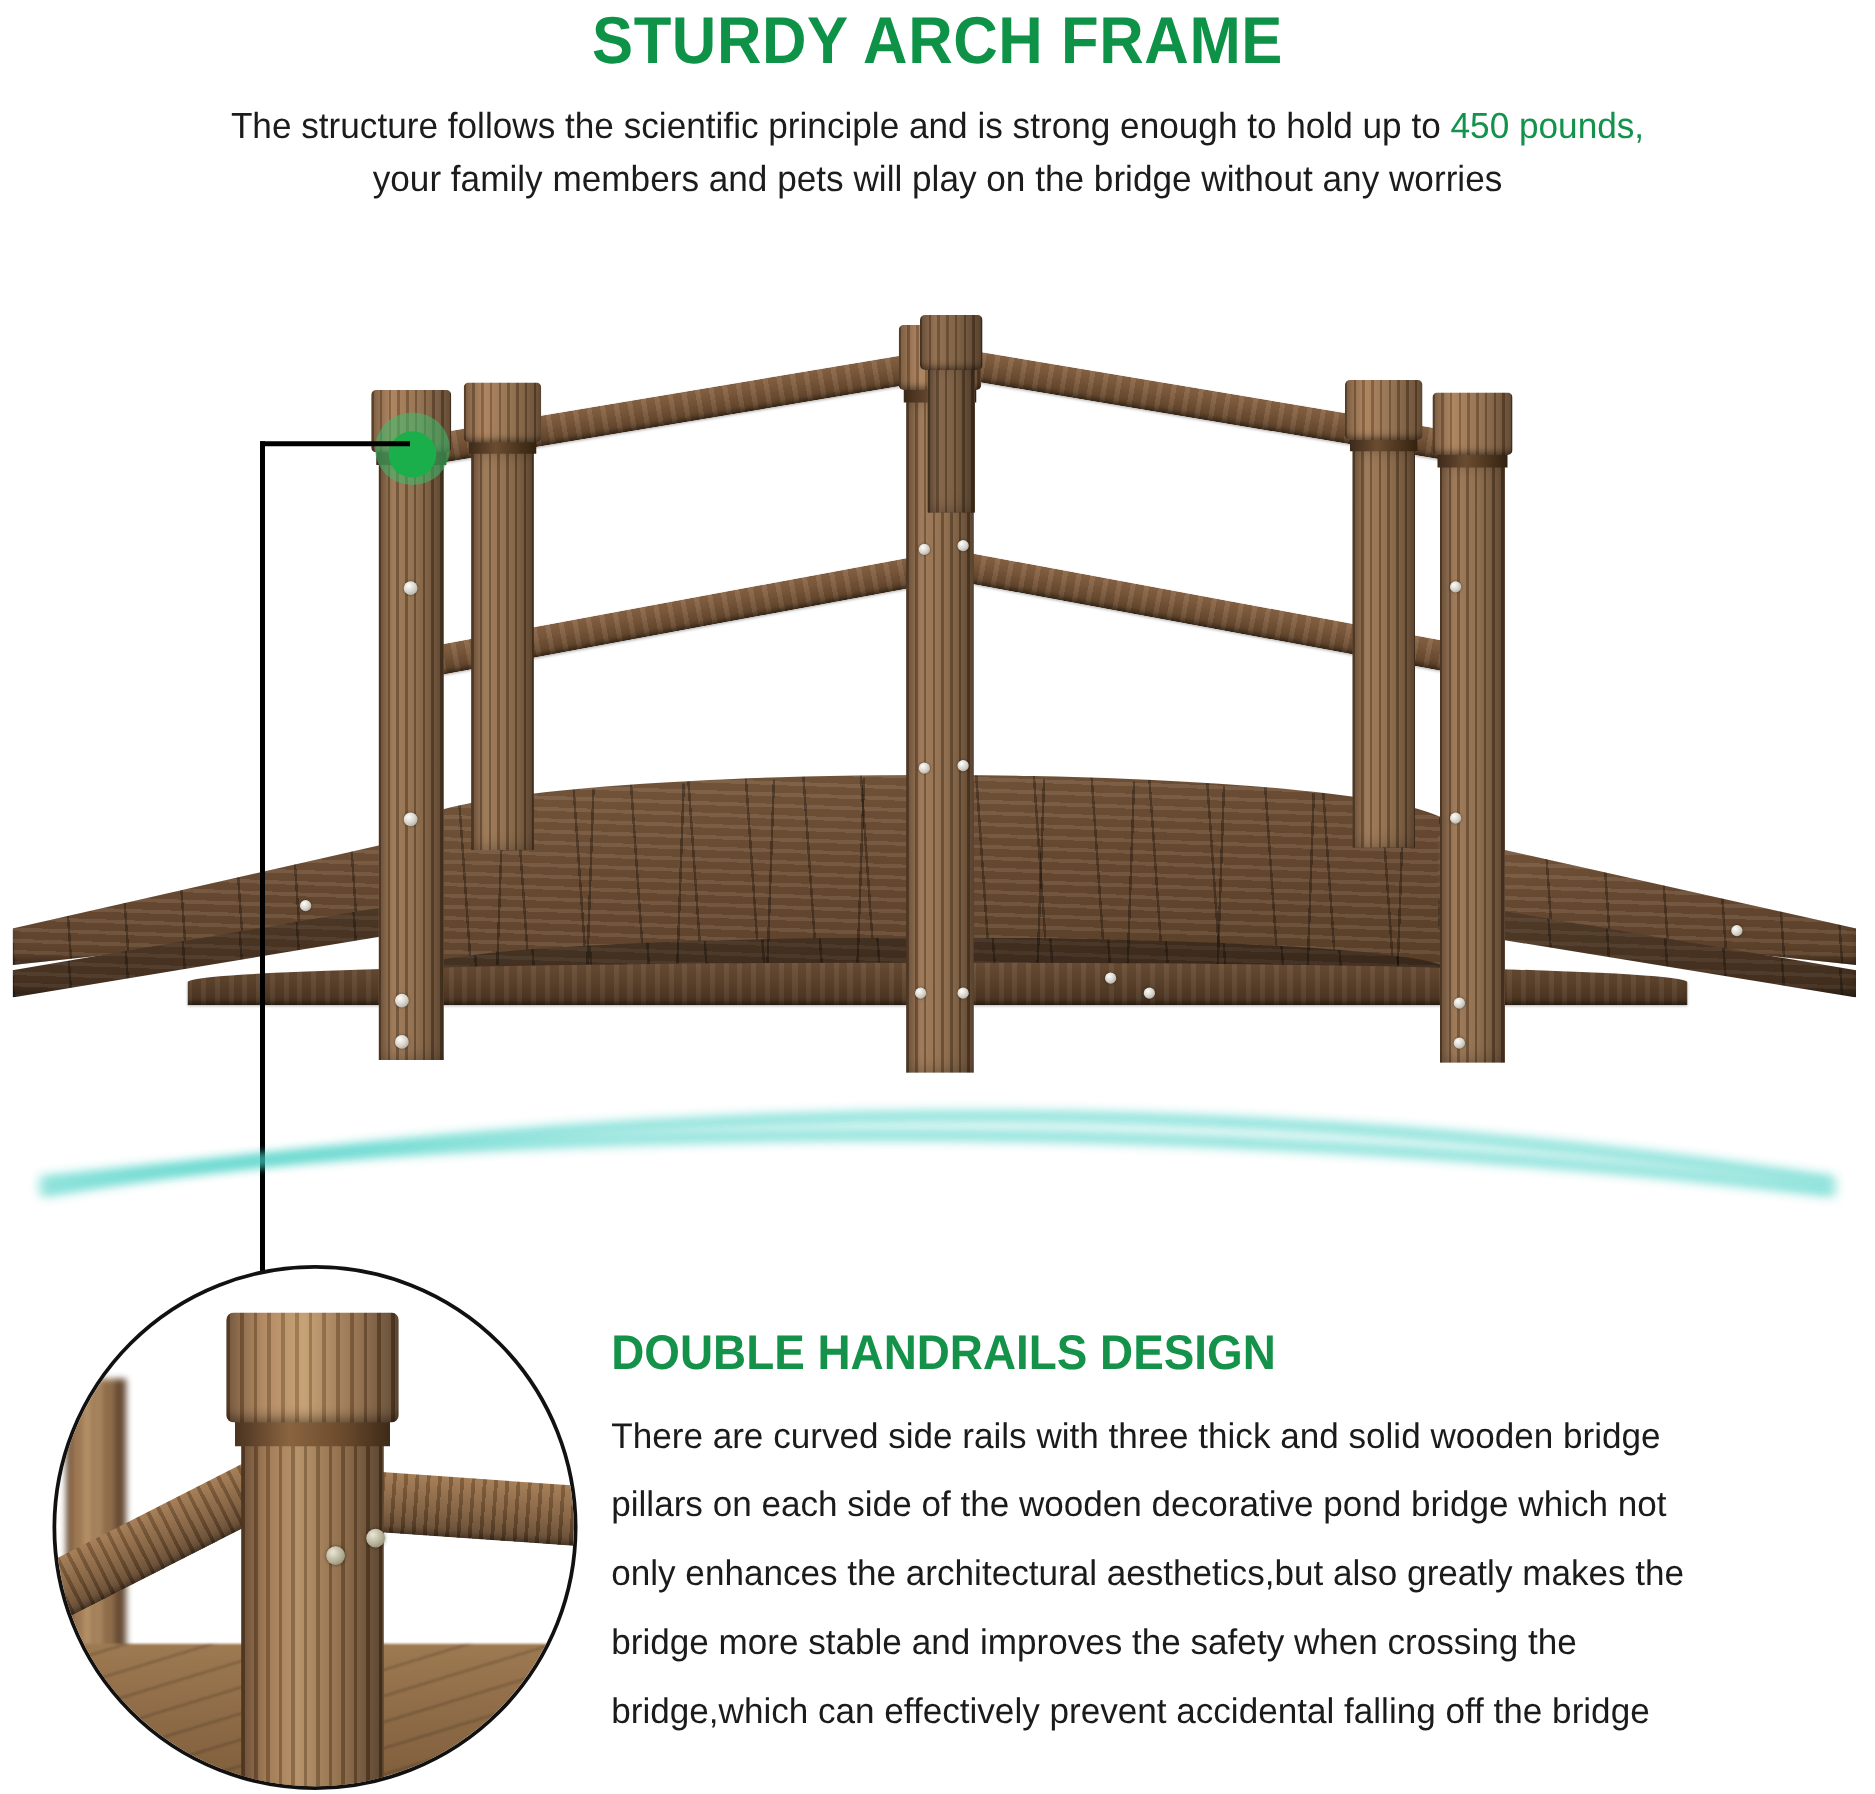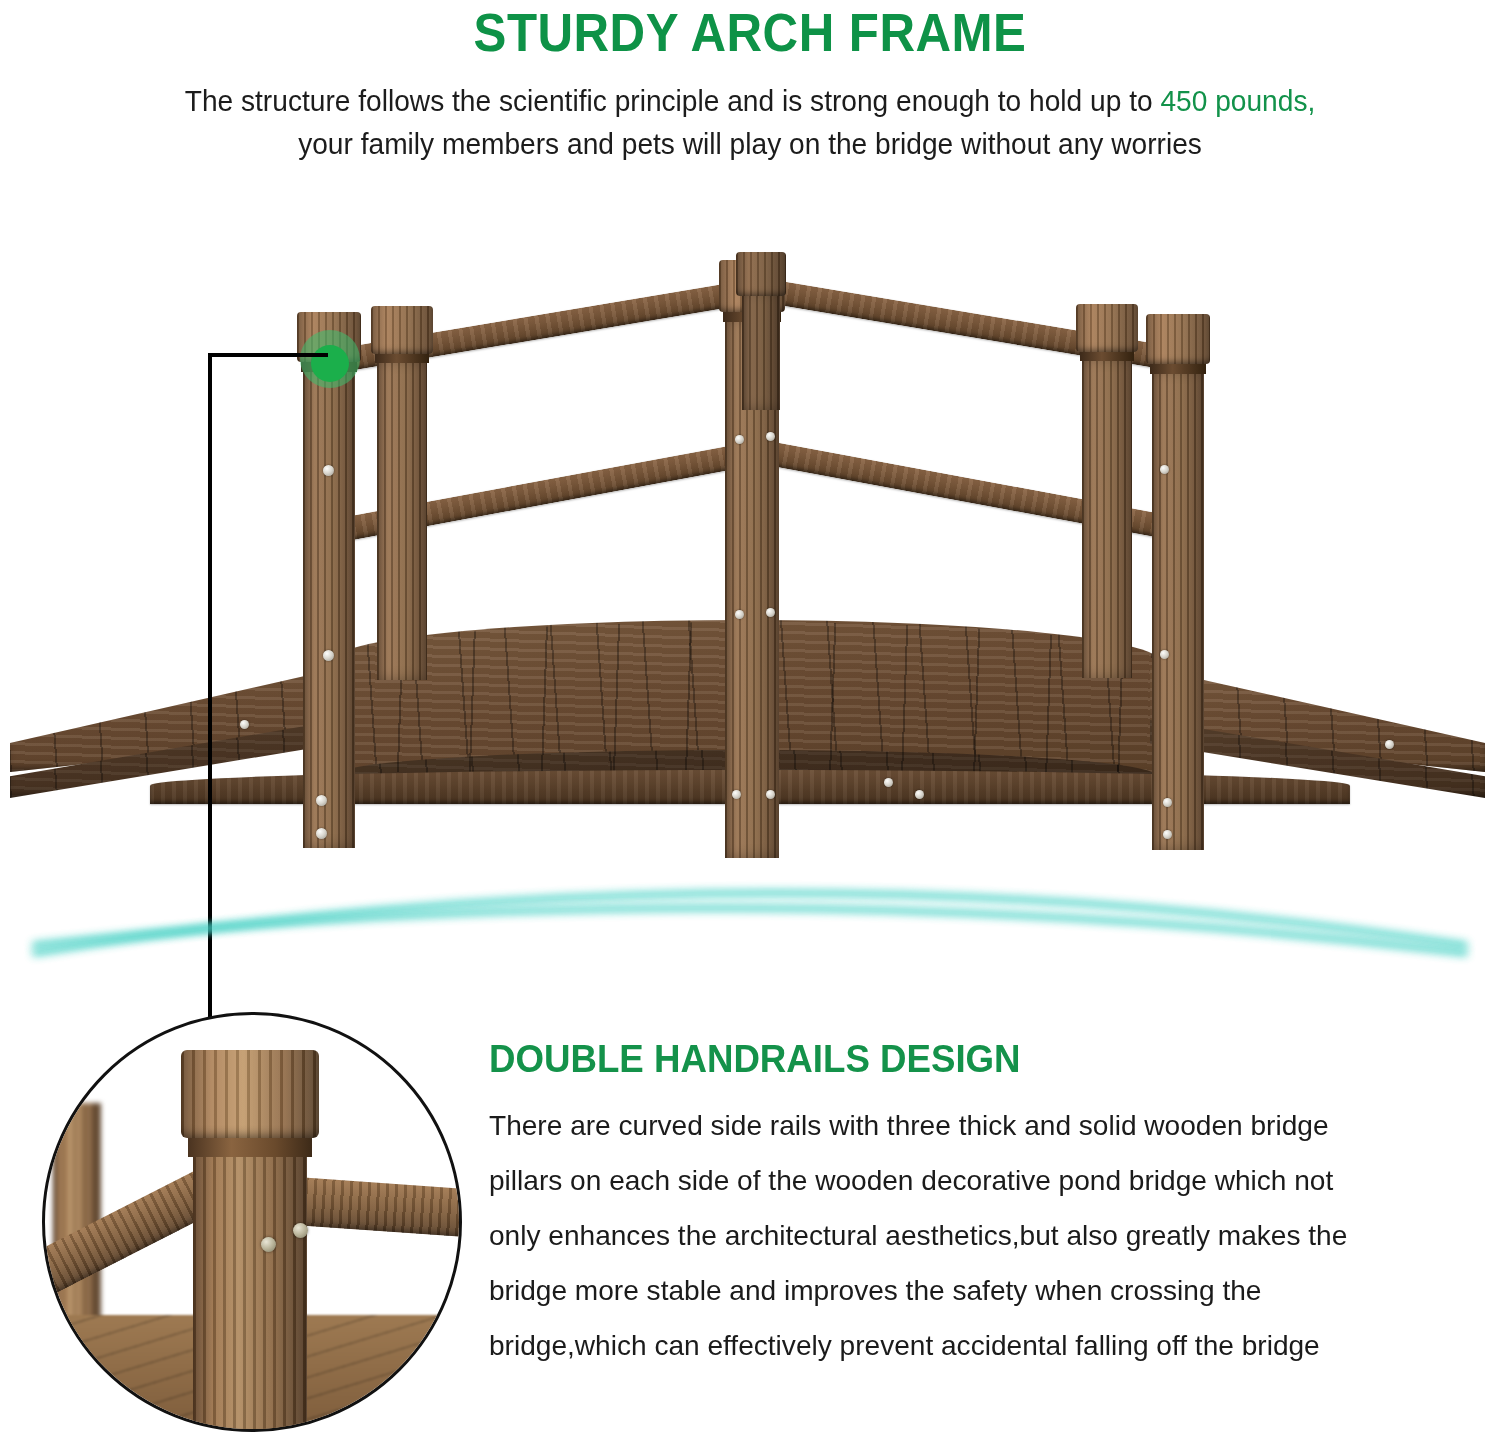--- a/index.html
+++ b/index.html
@@ -78,21 +78,21 @@
   .c-rail{position:absolute;
     background:
       repeating-linear-gradient(90deg,rgba(0,0,0,.18) 0 3px,rgba(255,255,255,.07) 3px 9px),
       linear-gradient(180deg,#a0764d,#7e5b39 55%,#5a4028);
     box-shadow:inset 0 -4px 6px -2px rgba(0,0,0,.4);}
   .c-screw{position:absolute;width:15px;height:15px;border-radius:50%;
     background:radial-gradient(circle at 35% 32%,#e9e6d6 0%,#b9b49a 50%,#7e7a62 100%);
     box-shadow:0 0 3px rgba(0,0,0,.5);}
 
   
-  #col{position:absolute;left:489px;top:1034px;width:955px;}
+  #col{position:absolute;left:489px;top:1058px;width:955px;}
   #col-title{font-size:39px;font-weight:bold;color:#14924a;line-height:50px;
              transform:scaleX(.94);transform-origin:left top;white-space:nowrap;}
   #col-body{font-size:28.5px;line-height:55px;color:#1b1b1b;margin-top:14px;
             transform:scaleX(.985);transform-origin:left top;}
   #col-body div{white-space:nowrap;}
 </style>
 </head>
 <body>
 
 <div id="header">

